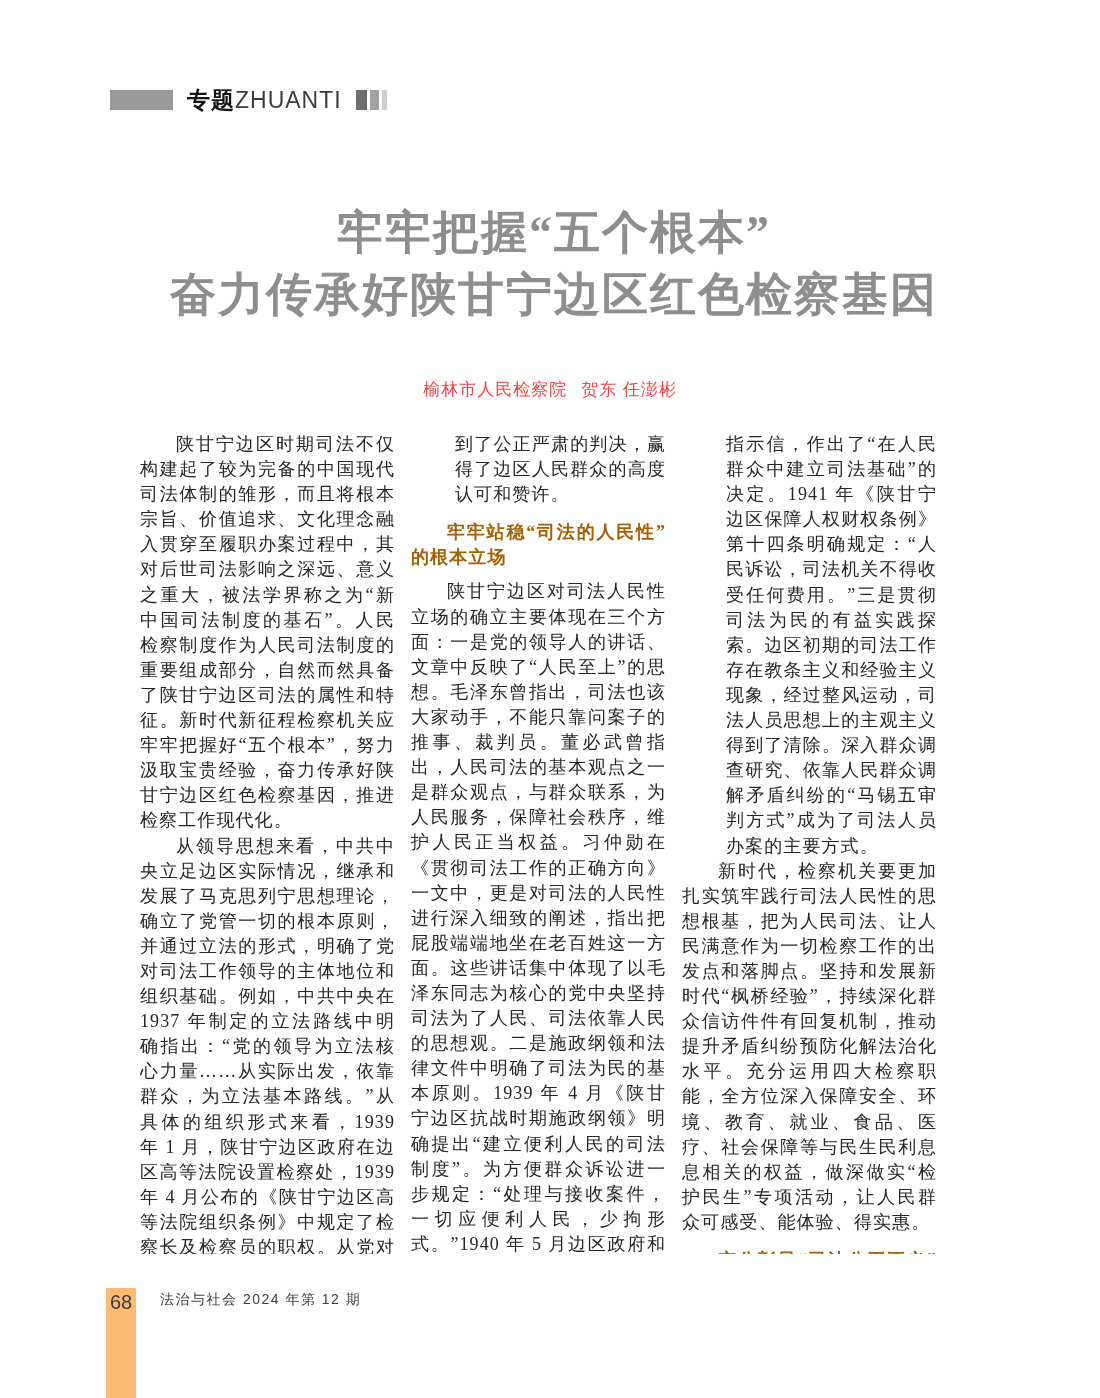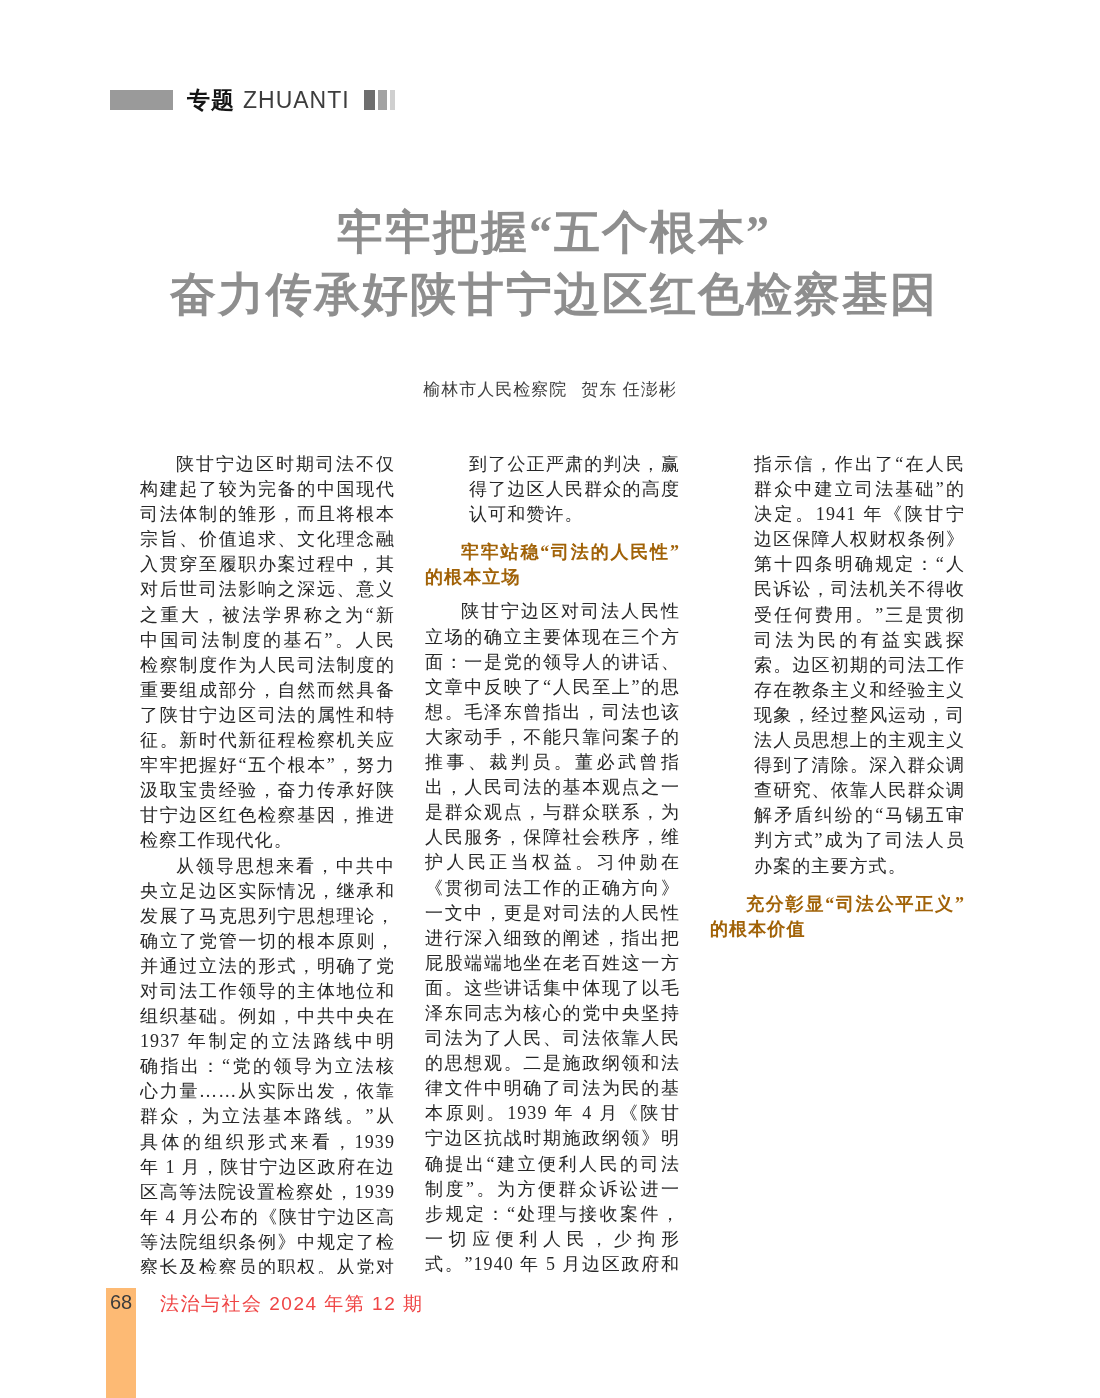--- a/index.html
+++ b/index.html
@@ -9,43 +9,43 @@
     overflow:hidden;
   }
   
   .topbar{
     position:absolute;left:110px;top:88px;height:24px;
     display:flex;align-items:center;
     font-family:"Liberation Sans","DejaVu Sans",sans-serif;
   }
   .bar-left{width:63px;height:20px;background:#9a9a9a;display:inline-block;}
   .topic-cn{font-size:23px;font-weight:bold;color:#151515;margin-left:14px;letter-spacing:1px;}
-  .topic-en{font-size:23px;color:#3d3d3d;margin-left:8px;letter-spacing:1px;}
+  .topic-en{font-size:23px;color:#3d3d3d;letter-spacing:1px;}
   .blocks{display:flex;align-items:center;margin-left:14px;gap:3px;}
   .blocks span{display:inline-block;height:20px;}
   .b1{width:11px;background:#6e6e6e;}
   .b2{width:9px;background:#a2a2a2;}
   .b3{width:5px;background:#cfcfcf;}
   
   .title{
     position:absolute;left:0;top:198px;width:1100px;
     text-align:center;color:#8e8e8e;font-weight:bold;
     font-size:46px;line-height:62px;letter-spacing:2px;margin:4px;
   }
   
   .byline{
     position:absolute;left:0;top:378px;width:1100px;text-align:center;
     font-family:"Liberation Sans","DejaVu Sans",sans-serif;
-    font-size:17px;color:#404040;letter-spacing:1px;
+    font-size:17px;color:#ef4444;letter-spacing:1px;
   }
   .byline .gap{display:inline-block;width:14px;}
   
   .columns{
-    position:absolute;left:140px;top:452px;width:825px;height:822px;
-    display:flex;gap:30px;
+    position:absolute;left:140px;top:432px;width:825px;height:822px;
+    display:flex;gap:16px;
   }
   .col{width:255px;flex:0 0 255px;overflow:hidden;}
   .blk{
     margin:0;font-size:18px;line-height:25.1px;color:#272727;
     text-align:justify;letter-spacing:1.1px;
   }
   .para.indent{text-indent:2em;}
   .para.noindent{text-indent:0;margin-left:44px;}
   .heading{
     font-weight:bold;color:#a16207;text-indent:2em;
@@ -57,21 +57,21 @@
     background:#fdba74;
   }
   .pagenum{
     position:absolute;left:-2px;top:3px;width:34px;text-align:center;
     font-family:"Liberation Sans","DejaVu Sans",sans-serif;
     font-size:20px;color:#3c3c3c;
   }
   .journal{
     position:absolute;left:160px;top:1291px;
     font-family:"Liberation Sans","DejaVu Sans",sans-serif;
-    font-size:19px;color:#ef4444;letter-spacing:1.5px;font-weight:500;
+    font-size:14px;color:#404040;letter-spacing:1.5px;font-weight:500;
   }
 </style>
 </head>
 <body>
 
 <div class="topbar">
   <span class="bar-left"></span>
   <span class="topic-cn">专题</span>
   <span class="topic-en">ZHUANTI</span>
   <span class="blocks">
@@ -95,20 +95,21 @@
       <p class="blk para indent">陕甘宁边区时期司法不仅构建起了较为完备的中国现代司法体制的雏形，而且将根本宗旨、价值追求、文化理念融入贯穿至履职办案过程中，其对后世司法影响之深远、意义之重大，被法学界称之为“新中国司法制度的基石”。人民检察制度作为人民司法制度的重要组成部分，自然而然具备了陕甘宁边区司法的属性和特征。新时代新征程检察机关应牢牢把握好“五个根本”，努力汲取宝贵经验，奋力传承好陕甘宁边区红色检察基因，推进检察工作现代化。</p>
       <p class="blk para indent">从领导思想来看，中共中央立足边区实际情况，继承和发展了马克思列宁思想理论，确立了党管一切的根本原则，并通过立法的形式，明确了党对司法工作领导的主体地位和组织基础。例如，中共中央在 1937 年制定的立法路线中明确指出：“党的领导为立法核心力量……从实际出发，依靠群众，为立法基本路线。”从具体的组织形式来看，1939 年 1 月，陕甘宁边区政府在边区高等法院设置检察处，1939 年 4 月公布的《陕甘宁边区高等法院组织条例》中规定了检察长及检察员的职权。从党对司法工作的直接领导方式来看，在“黄克功枪杀刘茜案”“肖玉璧贪污案”等案件办理中，党中央和毛泽东对案件的办理给予了直接的指导和要求，案件得</p>
     </div>
     <div class="col">
       <p class="blk para noindent">到了公正严肃的判决，赢得了边区人民群众的高度认可和赞许。</p>
       <h3 class="blk heading indent">牢牢站稳“司法的人民性”的根本立场</h3>
       <p class="blk para indent">陕甘宁边区对司法人民性立场的确立主要体现在三个方面：一是党的领导人的讲话、文章中反映了“人民至上”的思想。毛泽东曾指出，司法也该大家动手，不能只靠问案子的推事、裁判员。董必武曾指出，人民司法的基本观点之一是群众观点，与群众联系，为人民服务，保障社会秩序，维护人民正当权益。习仲勋在《贯彻司法工作的正确方向》一文中，更是对司法的人民性进行深入细致的阐述，指出把屁股端端地坐在老百姓这一方面。这些讲话集中体现了以毛泽东同志为核心的党中央坚持司法为了人民、司法依靠人民的思想观。二是施政纲领和法律文件中明确了司法为民的基本原则。1939 年 4 月《陕甘宁边区抗战时期施政纲领》明确提出“建立便利人民的司法制度”。为方便群众诉讼进一步规定：“处理与接收案件，一切应便利人民，少拘形式。”1940 年 5 月边区政府和边区高等法院向各级司法机关发出</p>
     </div>
     <div class="col">
       <p class="blk para noindent">指示信，作出了“在人民群众中建立司法基础”的决定。1941 年《陕甘宁边区保障人权财权条例》第十四条明确规定：“人民诉讼，司法机关不得收受任何费用。”三是贯彻司法为民的有益实践探索。边区初期的司法工作存在教条主义和经验主义现象，经过整风运动，司法人员思想上的主观主义得到了清除。深入群众调查研究、依靠人民群众调解矛盾纠纷的“马锡五审判方式”成为了司法人员办案的主要方式。</p>
+      <p class="blk para indent">新时代，检察机关要更加扎实筑牢践行司法人民性的思想根基，把为人民司法、让人民满意作为一切检察工作的出发点和落脚点。坚持和发展新时代“枫桥经验”，持续深化群众信访件件有回复机制，推动提升矛盾纠纷预防化解法治化水平。充分运用四大检察职能，全方位深入保障安全、环境、教育、就业、食品、医疗、社会保障等与民生民利息息相关的权益，做深做实“检护民生”专项活动，让人民群众可感受、能体验、得实惠。</p>
       <h3 class="blk heading indent">充分彰显“司法公平正义”的根本价值</h3>
     </div>
   </div>
 
 <div class="page-strip">
   <span class="pagenum">68</span>
 </div>
 <span class="journal">法治与社会  2024 年第 12 期</span>
 
 </body></html>

